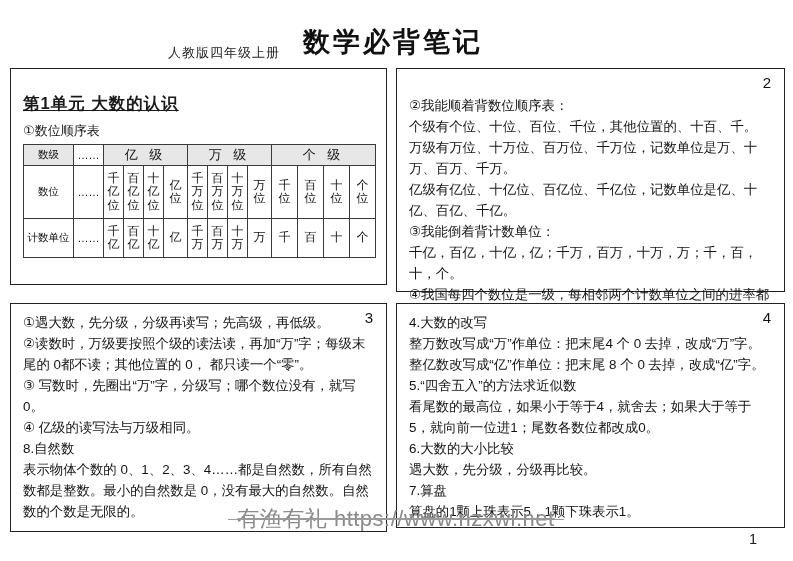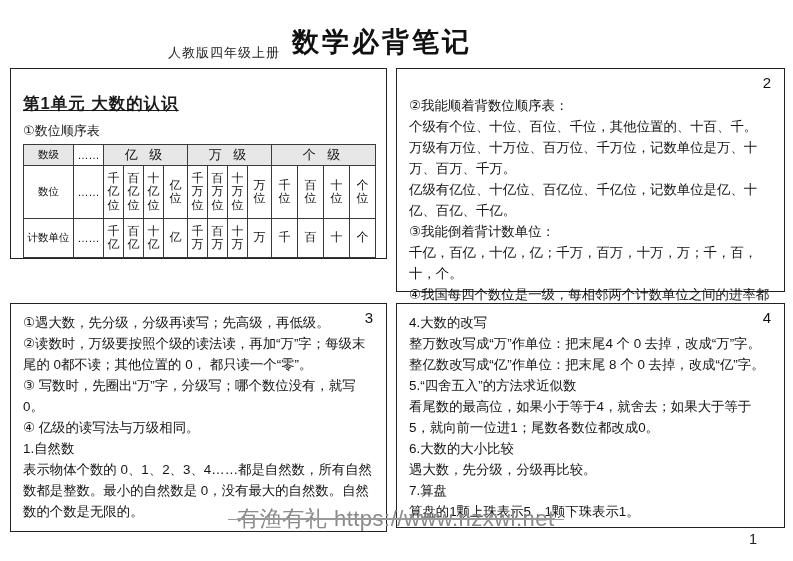--- a/index.html
+++ b/index.html
@@ -11,32 +11,32 @@
     overflow:hidden;
   }
   .page{position:relative;width:793px;height:561px;background:#fff;}
 
   
   .hdr-edition{
     position:absolute;left:168px;top:44px;
     font-size:13px;color:#222;letter-spacing:1px;
   }
   .hdr-title{
-    position:absolute;left:292px;top:24px;
+    position:absolute;left:303px;top:24px;
     font-size:27px;font-weight:bold;color:#111;letter-spacing:3px;
   }
 
   
   .panel{
     position:absolute;
     border:1.5px solid #222;
     background:#fff;
     box-sizing:border-box;
   }
-  .panel1{left:10px;top:68px;width:377px;height:191px;}
+  .panel1{left:10px;top:68px;width:377px;height:217px;}
   .panel2{left:396px;top:68px;width:389px;height:224px;}
   .panel3{left:10px;top:303px;width:377px;height:229px;}
   .panel4{left:396px;top:303px;width:389px;height:225px;}
 
   .corner-num{
     position:absolute;top:5px;right:13px;
     font-size:15px;color:#111;
   }
 
   
@@ -203,21 +203,21 @@
     </div>
   </div>
 
   <div class="panel panel3">
     <div class="corner-num">3</div>
     <div class="ptext">
       <p class="para">①遇大数，先分级，分级再读写；先高级，再低级。</p>
       <p class="para">②读数时，万级要按照个级的读法读，再加“万”字；每级末尾的 0都不读；其他位置的 0， 都只读一个“零”。</p>
       <p class="para">③ 写数时，先圈出“万”字，分级写；哪个数位没有，就写 0。</p>
       <p class="para">④ 亿级的读写法与万级相同。</p>
-      <p class="para">1.自然数</p>
+      <p class="para">8.自然数</p>
       <p class="para">表示物体个数的 0、1、2、3、4……都是自然数，所有自然数都是整数。最小的自然数是 0，没有最大的自然数。自然数的个数是无限的。</p>
     </div>
   </div>
 
   <div class="panel panel4">
     <div class="corner-num">4</div>
     <div class="ptext">
       <div class="p-headrow">
         <span>4.大数的改写</span>
       </div>

